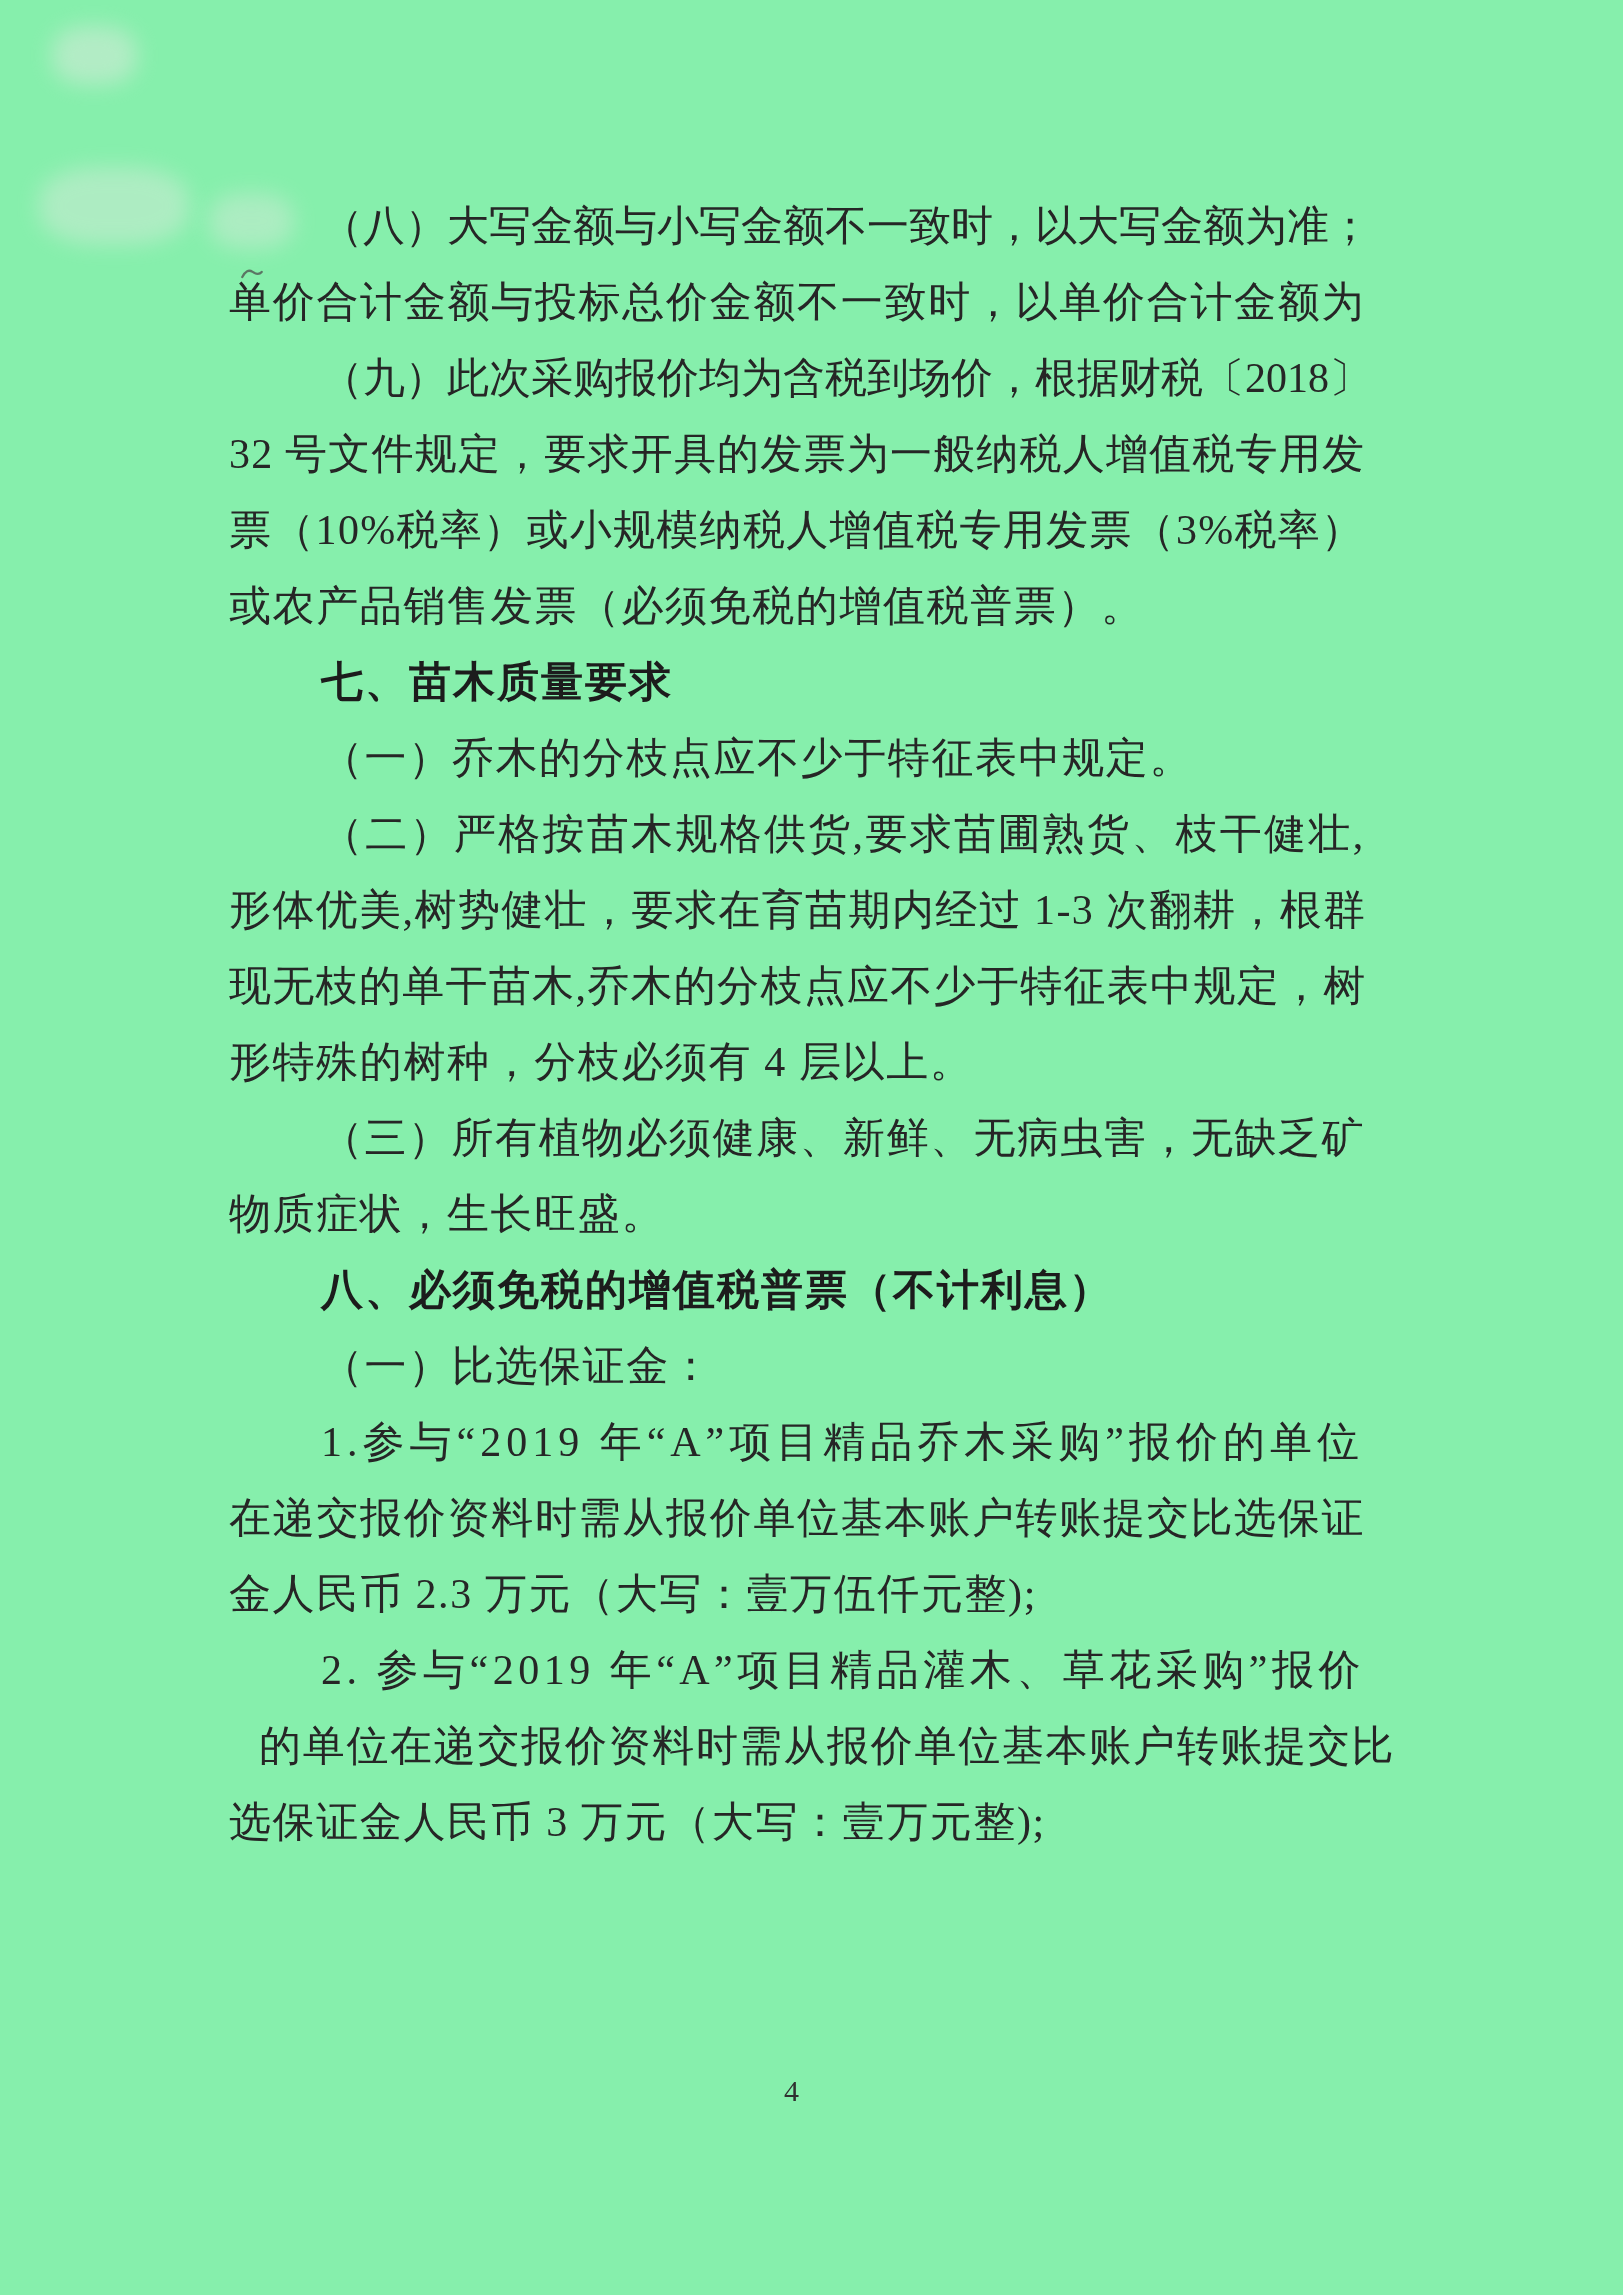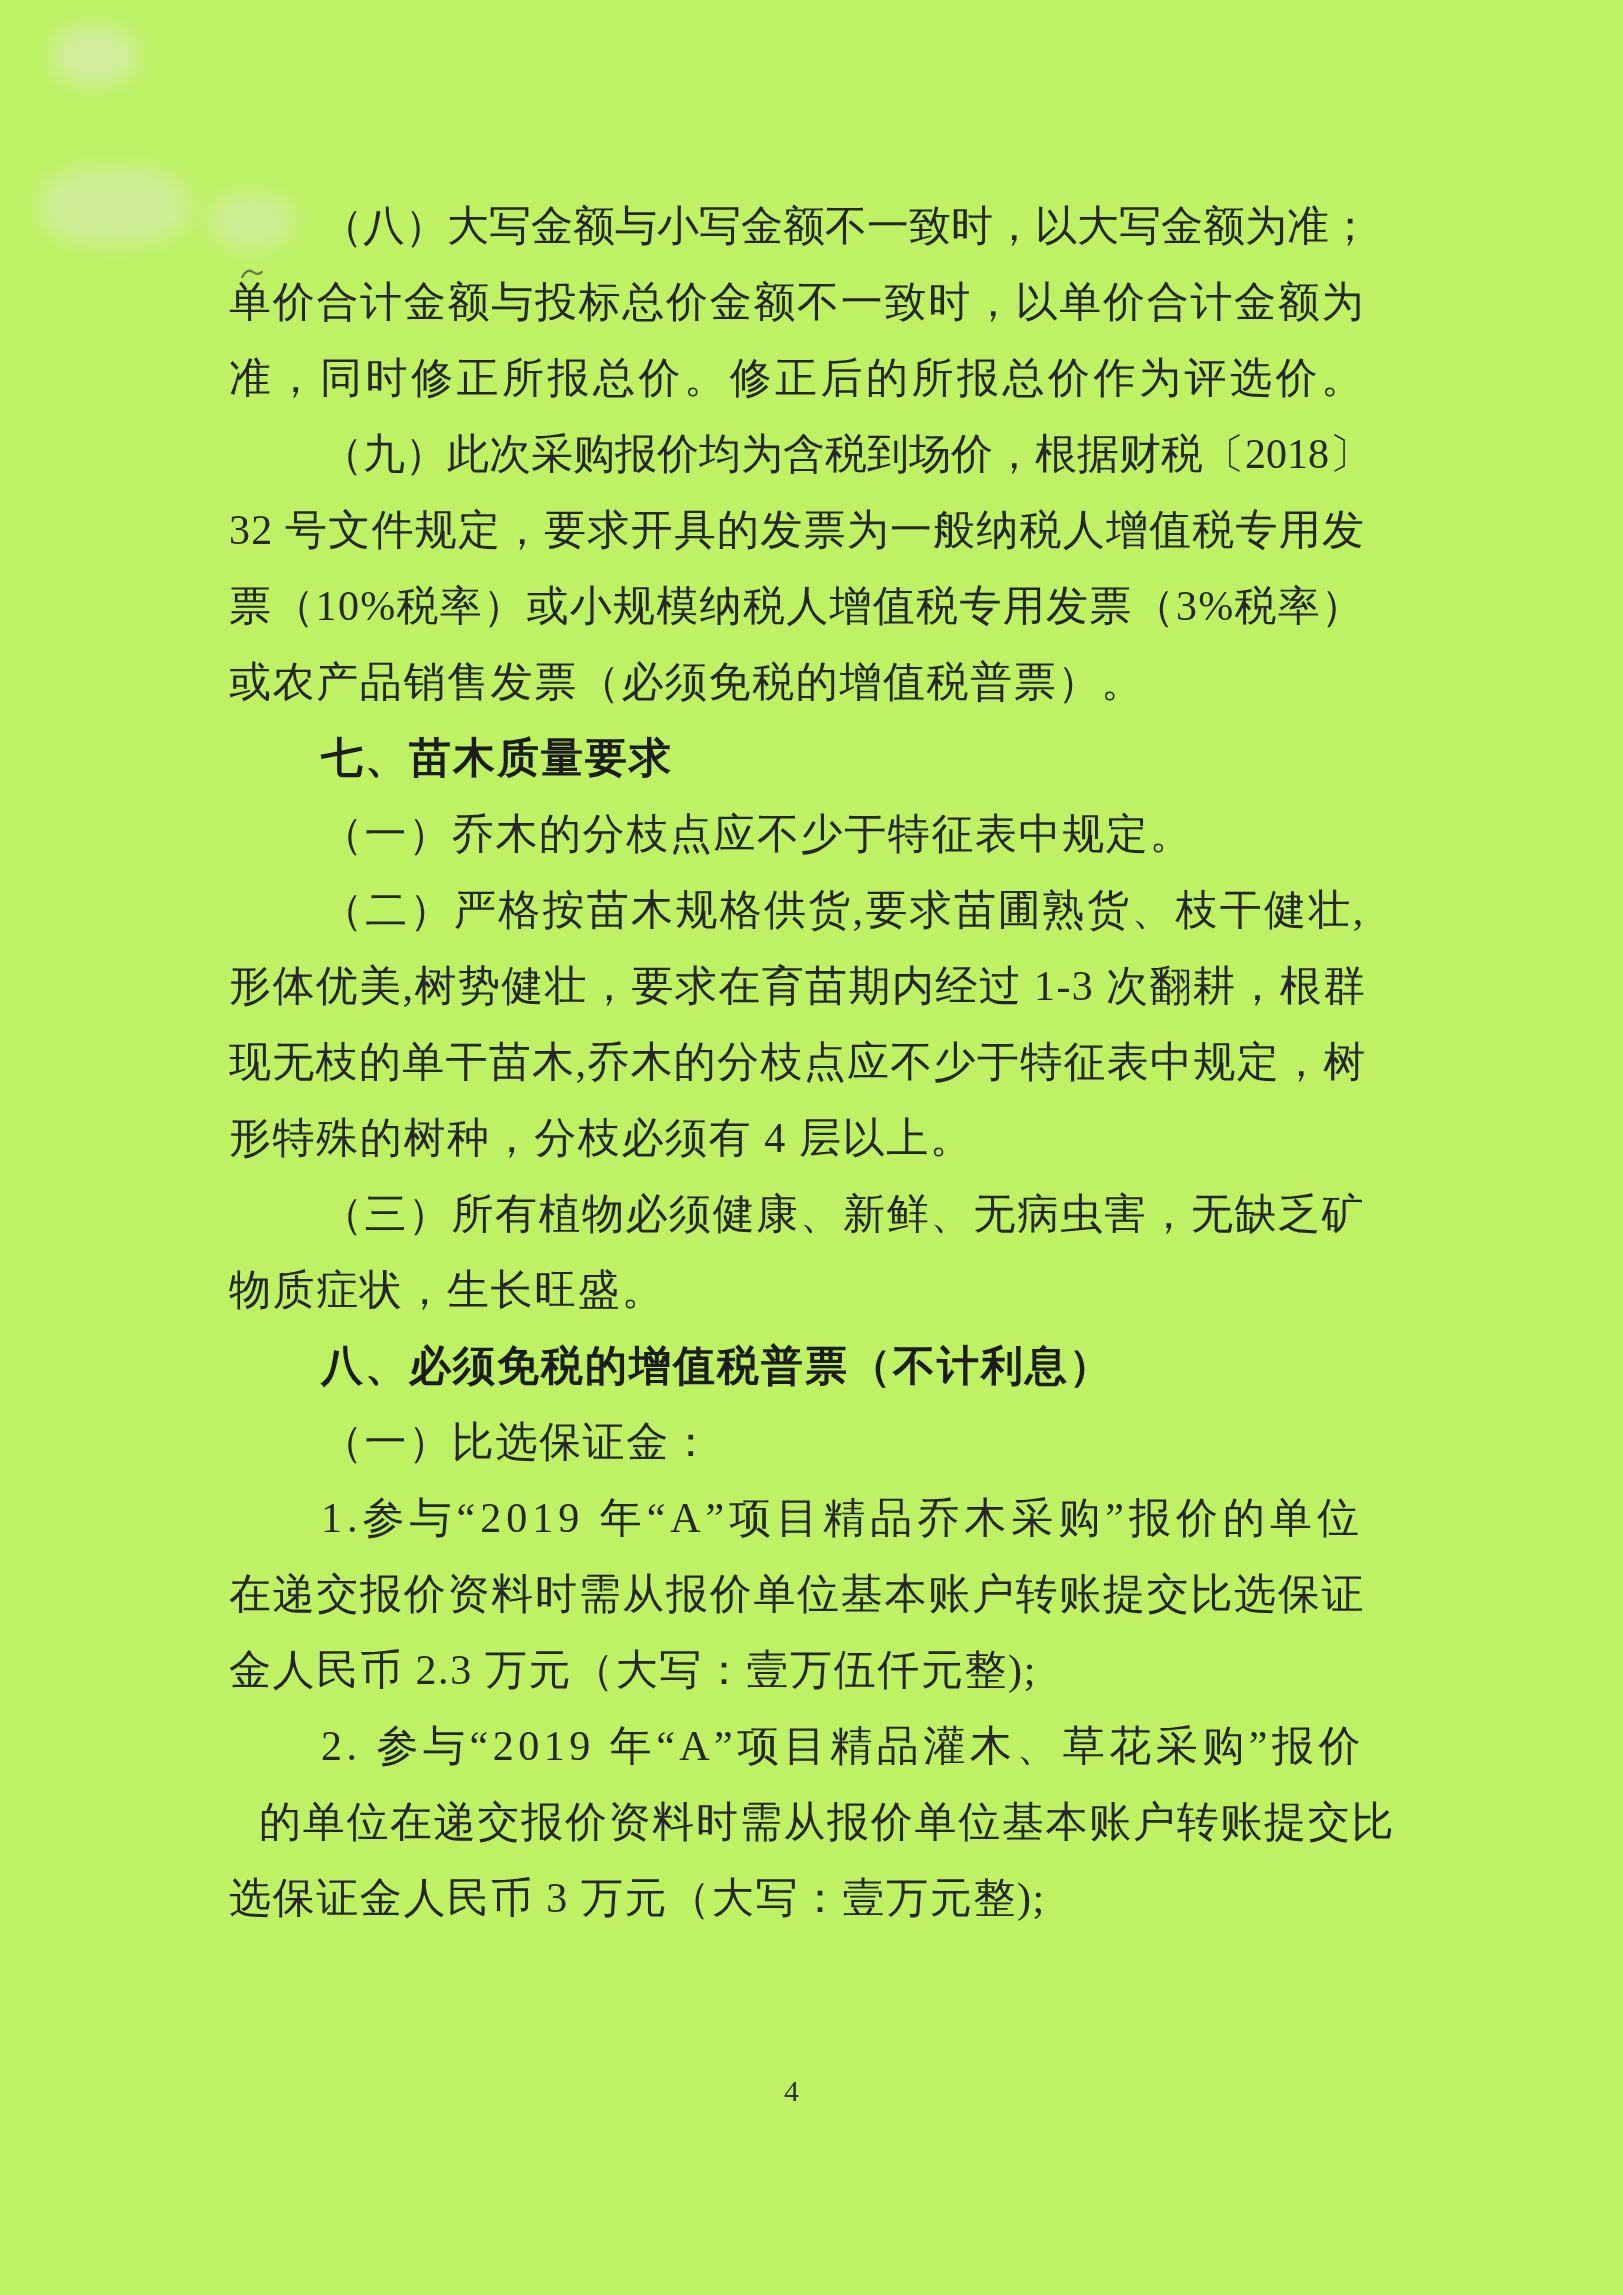--- a/index.html
+++ b/index.html
@@ -64,34 +64,33 @@
     text-align: center;
     font-size: 30px;
     line-height: 46px;
     color: #303030;
     font-family: "Liberation Serif", "DejaVu Serif", serif;
   }
 </style>
 </head>
 <body>
 
-<div class="page" style="background: #bef264;">
+<div class="page" style="background: #86efac;">
 
   <div class="smudge s1"></div>
   <div class="smudge s2"></div>
   <div class="smudge s3"></div>
 
   <svg class="mark" width="22" height="15.7" viewBox="0 0 34 24">
     <path d="M2 17 Q9 3 18 9 T32 9" fill="none" stroke="#4d4d4d" stroke-width="3.5" stroke-linecap="round"></path>
   </svg>
 
   <div class="doc-body" style="color: rgb(38, 38, 38);">
       <div class="line body indent fill"><span class="t" style="letter-spacing: 0px;">（八）大写金额与小写金额不一致时，以大写金额为准；</span></div>
       <div class="line body fill"><span class="t" style="letter-spacing: 1.7px;">单价合计金额与投标总价金额不一致时，以单价合计金额为</span></div>
-      <div class="line body fill"><span class="t" style="letter-spacing: 3.5px;">准，同时修正所报总价。修正后的所报总价作为评选价。</span></div>
       <div class="line body indent fill"><span class="t" style="letter-spacing: 0px;">（九）此次采购报价均为含税到场价，根据财税〔2018〕</span></div>
       <div class="line body fill"><span class="t" style="letter-spacing: 1.2px;">32 号文件规定，要求开具的发票为一般纳税人增值税专用发</span></div>
       <div class="line body fill"><span class="t" style="letter-spacing: 1.3px;">票（10%税率）或小规模纳税人增值税专用发票（3%税率）</span></div>
       <div class="line body"><span class="t">或农产品销售发票（必须免税的增值税普票）。</span></div>
       <div class="line heading indent"><span class="t">七、苗木质量要求</span></div>
       <div class="line body indent"><span class="t">（一）乔木的分枝点应不少于特征表中规定。</span></div>
       <div class="line body indent fill"><span class="t" style="letter-spacing: 2.3px;">（二）严格按苗木规格供货,要求苗圃熟货、枝干健壮,</span></div>
       <div class="line body fill"><span class="t" style="letter-spacing: 1.4px; text-align: center;">形体优美,树势健壮，要求在育苗期内经过 1-3 次翻耕，根群</span></div>
       <div class="line body fill"><span class="t" style="letter-spacing: 1.3px;">现无枝的单干苗木,乔木的分枝点应不少于特征表中规定，树</span></div>
       <div class="line body"><span class="t">形特殊的树种，分枝必须有 4 层以上。</span></div>

